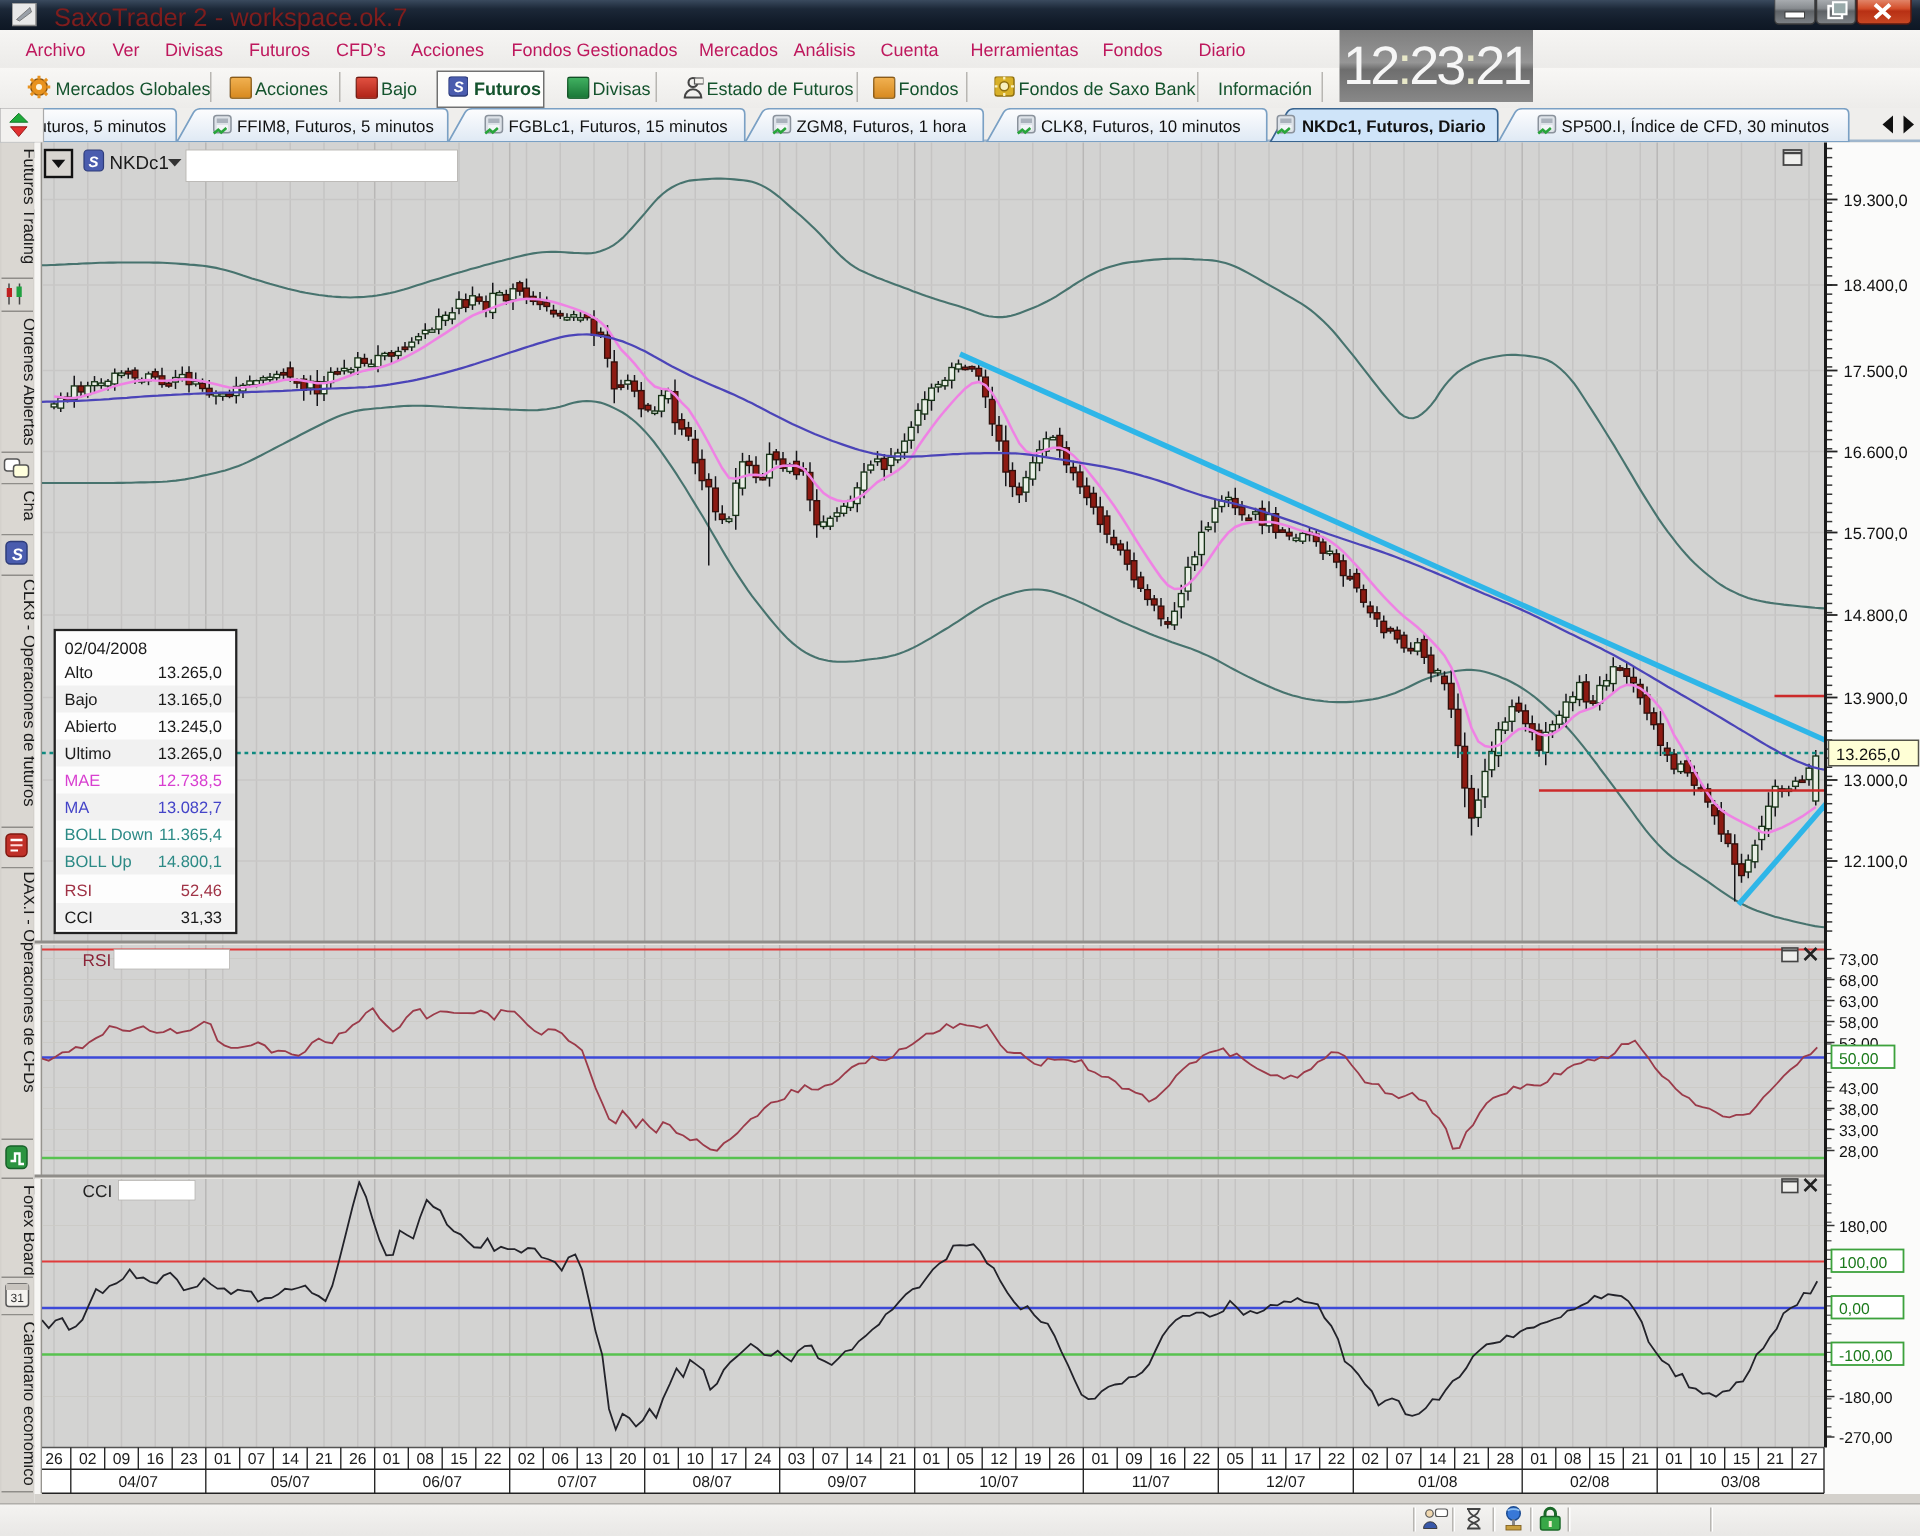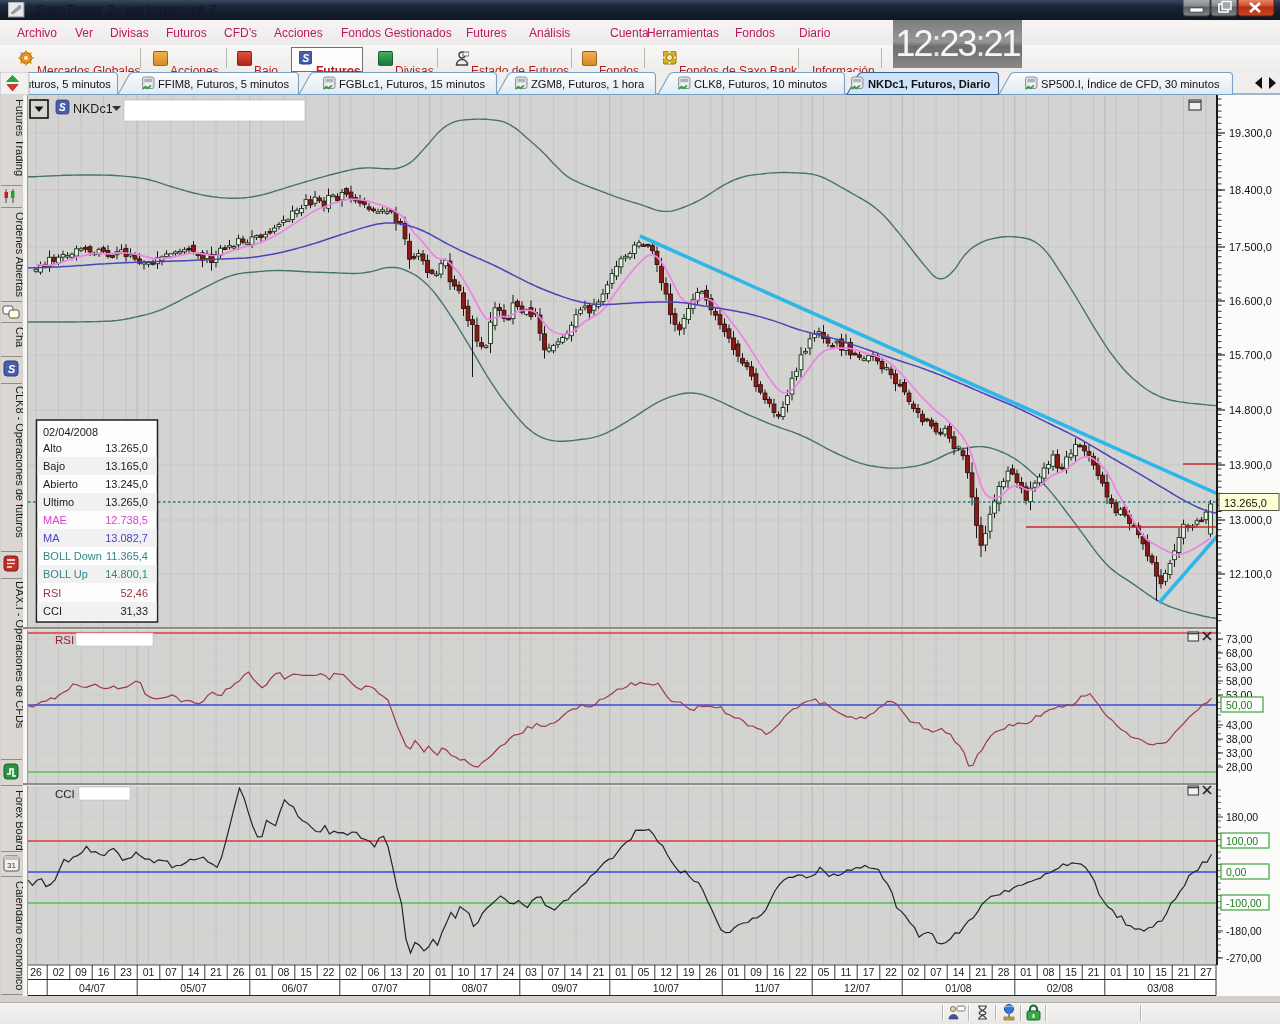--- a/index.html
+++ b/index.html
@@ -1,20 +1,20 @@
 <!DOCTYPE html>
 <html><head><meta charset="utf-8"><title>SaxoTrader 2</title><style>
 html,body{margin:0;padding:0;width:1280px;height:1024px;overflow:hidden;background:#efeeec;font-family:"Liberation Sans",sans-serif;}
 .abs{position:absolute;}
 #titlebar{left:0;top:0;width:1280px;height:20px;background:linear-gradient(180deg,#3a4a5e 0%,#1c2838 30%,#121c2a 70%,#0e1724 100%);}
-#titletext{left:36px;top:2px;font-size:13px;color:#0f172a;font-style:italic;}
+#titletext{left:36px;top:2px;font-size:17px;color:#7f1d1d;}
 #menubar{left:0;top:20px;width:1280px;height:25px;background:linear-gradient(#f6f5f3,#ecebe9);border-bottom:1px solid #d8d6d2;}
 .menuitem{position:absolute;top:26px;font-size:12px;color:#be185d;}
 #toolbar{left:0;top:45px;width:1280px;height:27px;background:linear-gradient(#f8f7f5,#edecea);}
-.toolitem{position:absolute;top:64px;font-size:12px;color:#b91c1c;white-space:nowrap;}
+.toolitem{position:absolute;top:52px;font-size:12px;color:#14532d;white-space:nowrap;}
 .toolsep{position:absolute;top:48px;width:1px;height:20px;background:#b8b6b2;}
 .ticon{position:absolute;top:51px;width:13px;height:13px;border-radius:2px;}
 #clock{left:893px;top:20px;width:129px;height:48px;background:linear-gradient(180deg,#7e7e7e 0%,#969696 45%,#6e6e6e 55%,#888 100%);color:#f6f6f6;font-size:36px;text-align:center;line-height:47px;letter-spacing:-2px;}
 #statusbar{left:0;top:1002px;width:1280px;height:22px;background:linear-gradient(#f4f3f1,#e8e7e5);border-top:1px solid #b0aeaa;}
 .ssep{position:absolute;width:1px;height:16px;background:#b8b6b2;box-shadow:1px 0 0 #fff;}
 .stext{position:absolute;font-size:12px;color:#1a1a1a;margin-top:20px;}
 </style></head><body>
 <div id="titlebar" class="abs"></div>
 <svg class="abs" style="left:8px;top:2px" width="18" height="16">
     <rect x="0" y="0" width="16" height="15" fill="#e8e8e8" stroke="#888"></rect>
@@ -45,23 +45,23 @@
 <path d="M67 3 L77 12 M77 3 L67 12" stroke="#fff" stroke-width="2.6"></path>
   </svg>
 <div id="menubar" class="abs"></div>
 <span class="menuitem abs" style="left:17px">Archivo</span>
 <span class="menuitem abs" style="left:75px">Ver</span>
 <span class="menuitem abs" style="left:110px">Divisas</span>
 <span class="menuitem abs" style="left:166px">Futuros</span>
 <span class="menuitem abs" style="left:224px">CFD’s</span>
 <span class="menuitem abs" style="left:274px">Acciones</span>
 <span class="menuitem abs" style="left:341px">Fondos Gestionados</span>
-<span class="menuitem abs" style="left:466px">Futures</span>
+<span class="menuitem abs" style="left:466px">Mercados</span>
 <span class="menuitem abs" style="left:529px">Análisis</span>
-<span class="menuitem abs" style="left:610px">Cuenta</span>
+<span class="menuitem abs" style="left:587px">Cuenta</span>
 <span class="menuitem abs" style="left:647px">Herramientas</span>
 <span class="menuitem abs" style="left:735px">Fondos</span>
 <span class="menuitem abs" style="left:799px">Diario</span>
 <div id="toolbar" class="abs"></div>
 <svg class="abs" style="left:18px;top:50px" width="16" height="16">
     <circle cx="8" cy="8" r="5.5" fill="#e8921e" stroke="#8a5510"></circle>
     <circle cx="8" cy="8" r="2" fill="#fdf6e0"></circle>
     <g stroke="#e8921e" stroke-width="2">
       <line x1="8" y1="0.5" x2="8" y2="3"></line>
       <line x1="8" y1="13" x2="8" y2="15.5"></line>

